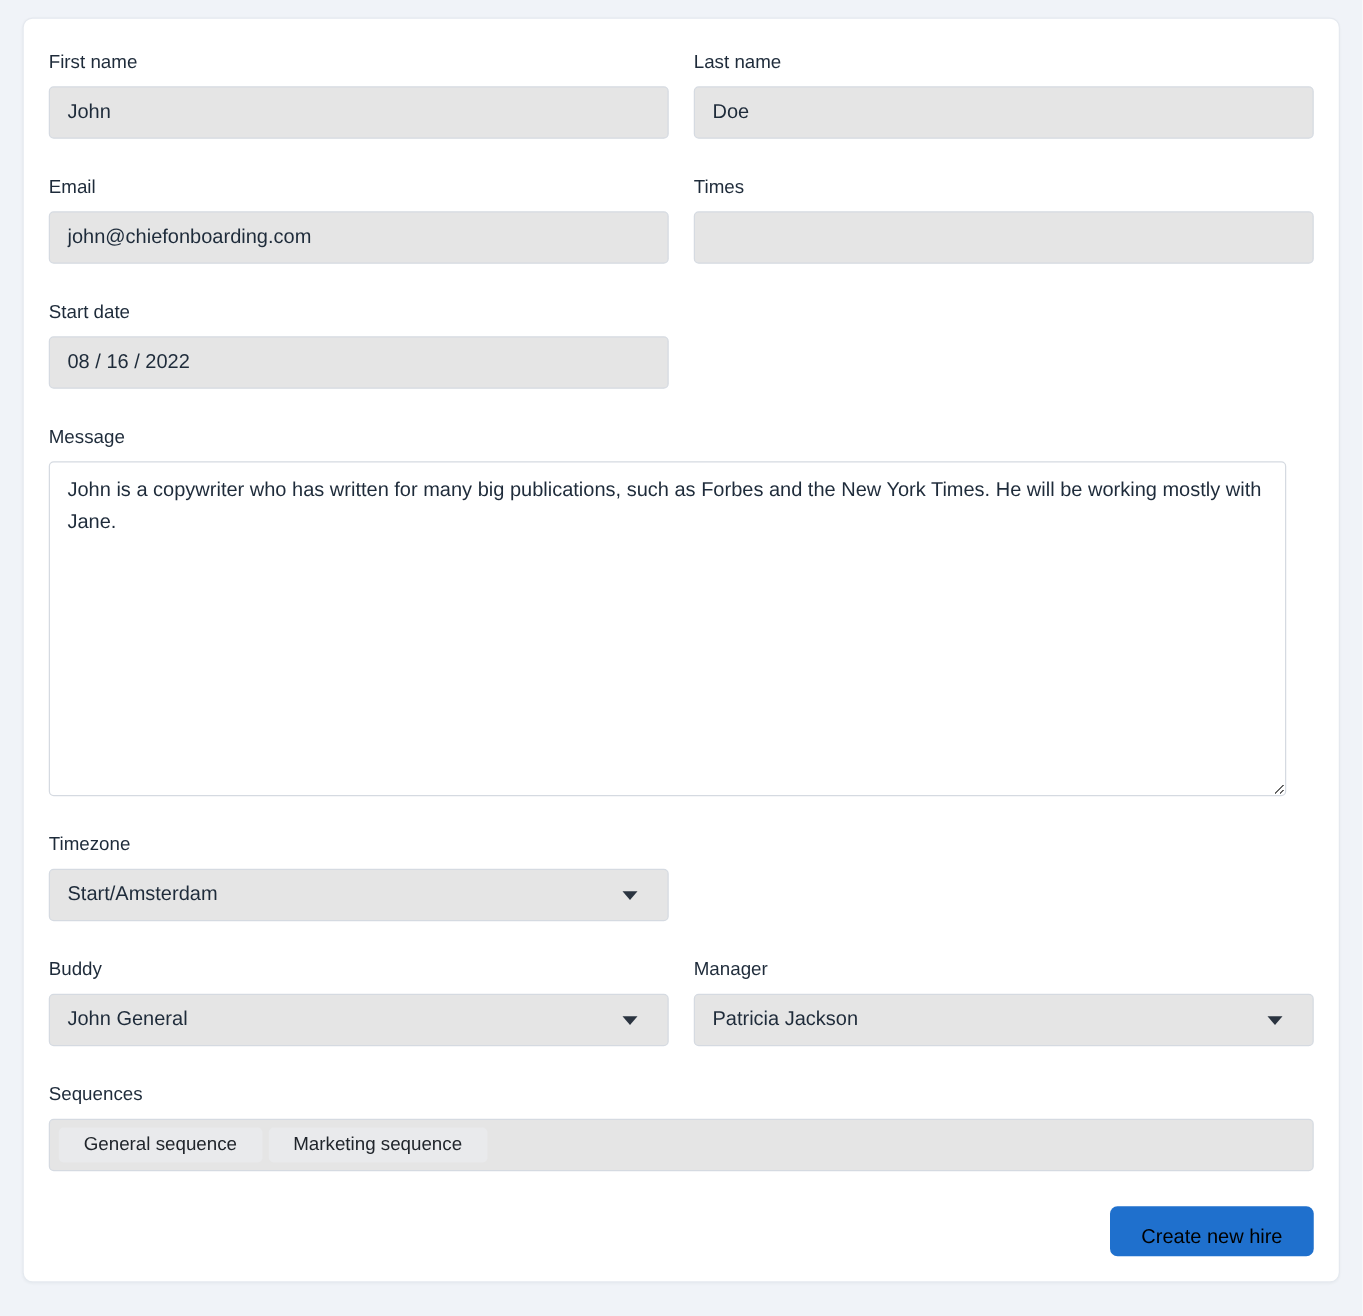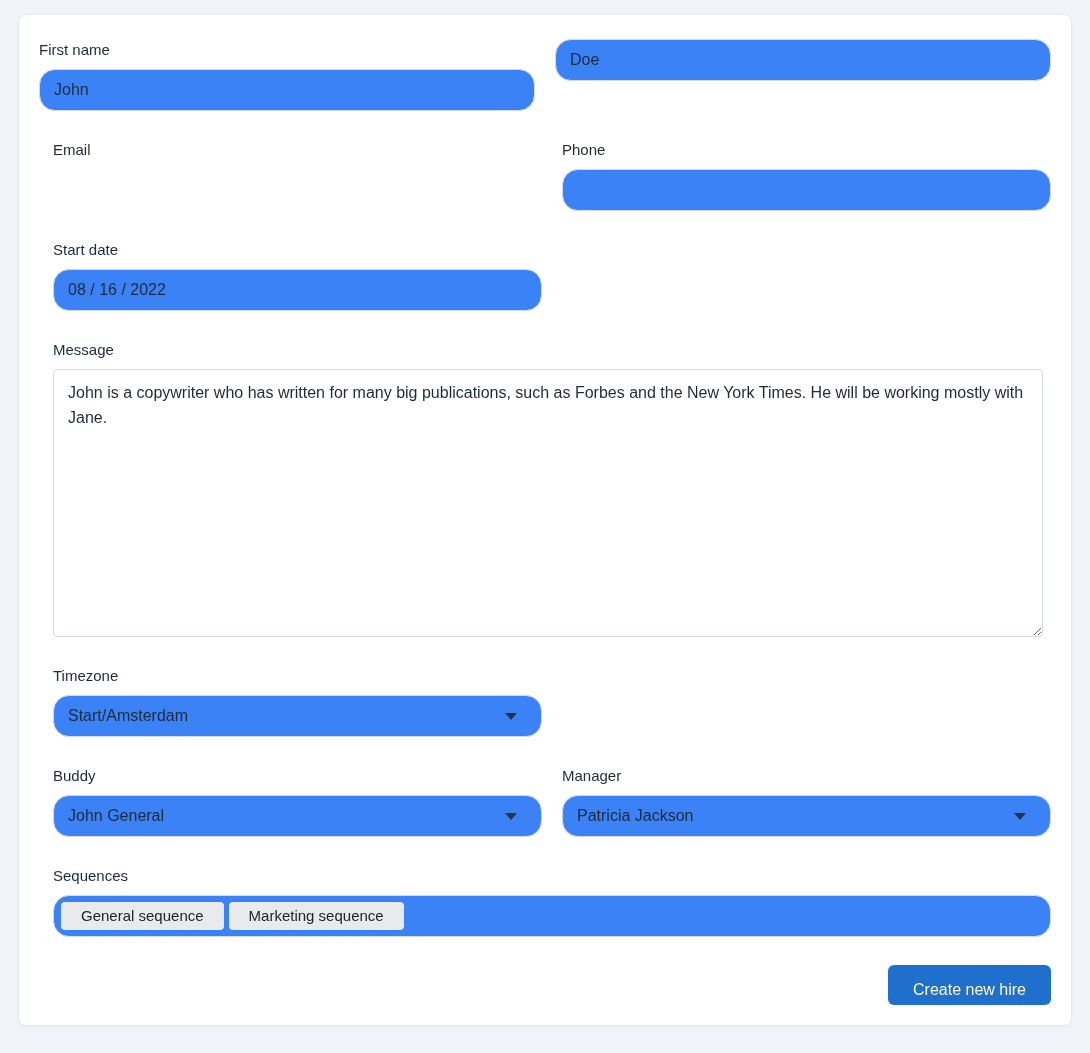--- a/index.html
+++ b/index.html
@@ -20,35 +20,35 @@
   }
   .card {
     margin: 14px 18px 15px 18px;
     background: #ffffff;
     border: 1px solid #e5e9ef;
     border-radius: 8px;
     padding: 24px 20px 20px 20px;
     box-shadow: 0 1px 2px rgba(30,43,58,0.04);
   }
   .row { display: grid; grid-template-columns: 1fr 1fr; column-gap: 20px; }
-  .row + .row { margin-top: 28px; margin-left: 14px; }
+  .row + .row { margin-top: 28px; }
   .row.full { grid-template-columns: 1fr; }
   .label {
     display: block;
     font-size: 15px;
     line-height: 22px;
     margin-bottom: 8px;
     color: var(--text);
   }
   .input, .select, .tags-box {
     width: 100%;
     height: 42px;
     border: 1px solid var(--border);
-    border-radius: 16px;
-    background: #3b82f6;
+    border-radius: 4px;
+    background: #e5e5e5;
     font-size: 16px;
     color: var(--text);
     font-family: inherit;
   }
   .input { padding: 0 14px; outline: none; }
   .textarea {
     display: block;
     width: 990px;
     height: 268px;
     max-width: 100%;
@@ -94,51 +94,53 @@
     line-height: 20px;
     white-space: nowrap;
   }
   .footer {
     margin-top: 28px;
     display: flex;
     justify-content: flex-end;
   }
   .btn-primary {
     background: var(--primary);
-    color: #fef9c3;
+    color: #000000;
     border: none;
     border-radius: 6px;
     height: 40px;
     padding: 16px 25px;
     font-size: 16px;
     font-family: inherit;
     cursor: pointer;
   }
 </style>
 </head>
 <body>
 
 <div class="card">
 
   <div class="row">
     <div class="field">
       <label class="label">First name</label>
       <input class="input" type="text" value="John" style="">
     </div>
     <div class="field">
+      <label class="label">Last name</label>
       <input class="input" type="text" value="Doe" style="">
     </div>
   </div>
 
   <div class="row">
     <div class="field">
       <label class="label">Email</label>
+      <input class="input" type="text" value="john@chiefonboarding.com" style="">
     </div>
     <div class="field">
-      <label class="label">Phone</label>
+      <label class="label">Times</label>
       <input class="input" type="text" value="" style="">
     </div>
   </div>
 
   <div class="row">
     <div class="field">
       <label class="label">Start date</label>
       <input class="input" type="text" value="08 / 16 / 2022" style="">
     </div>
   </div>

